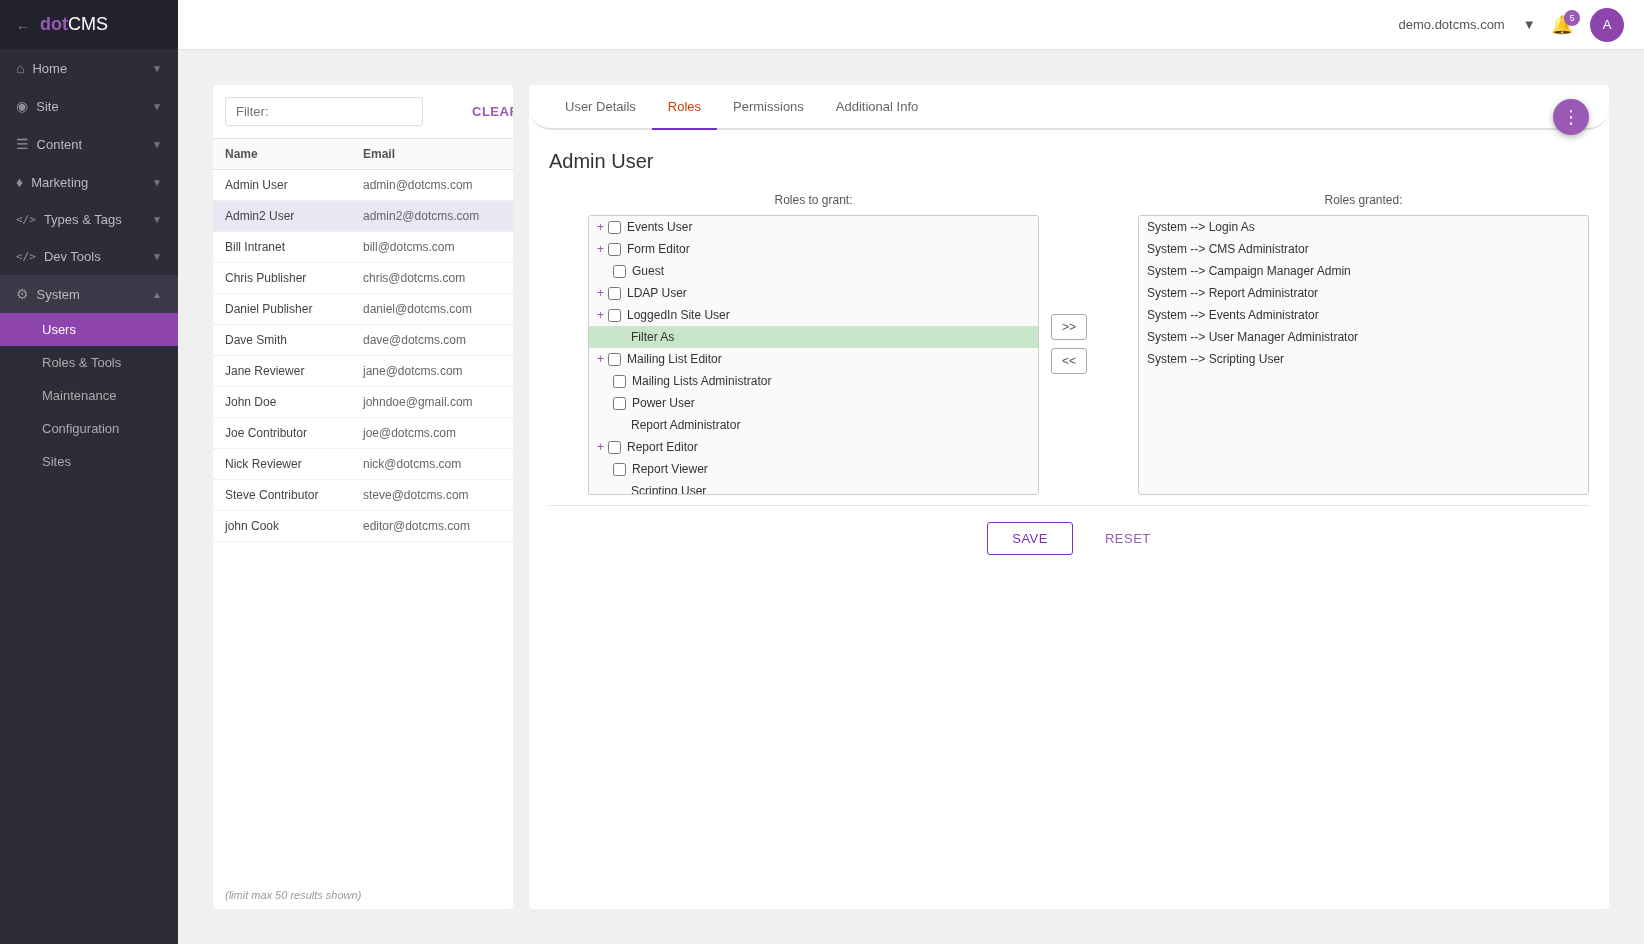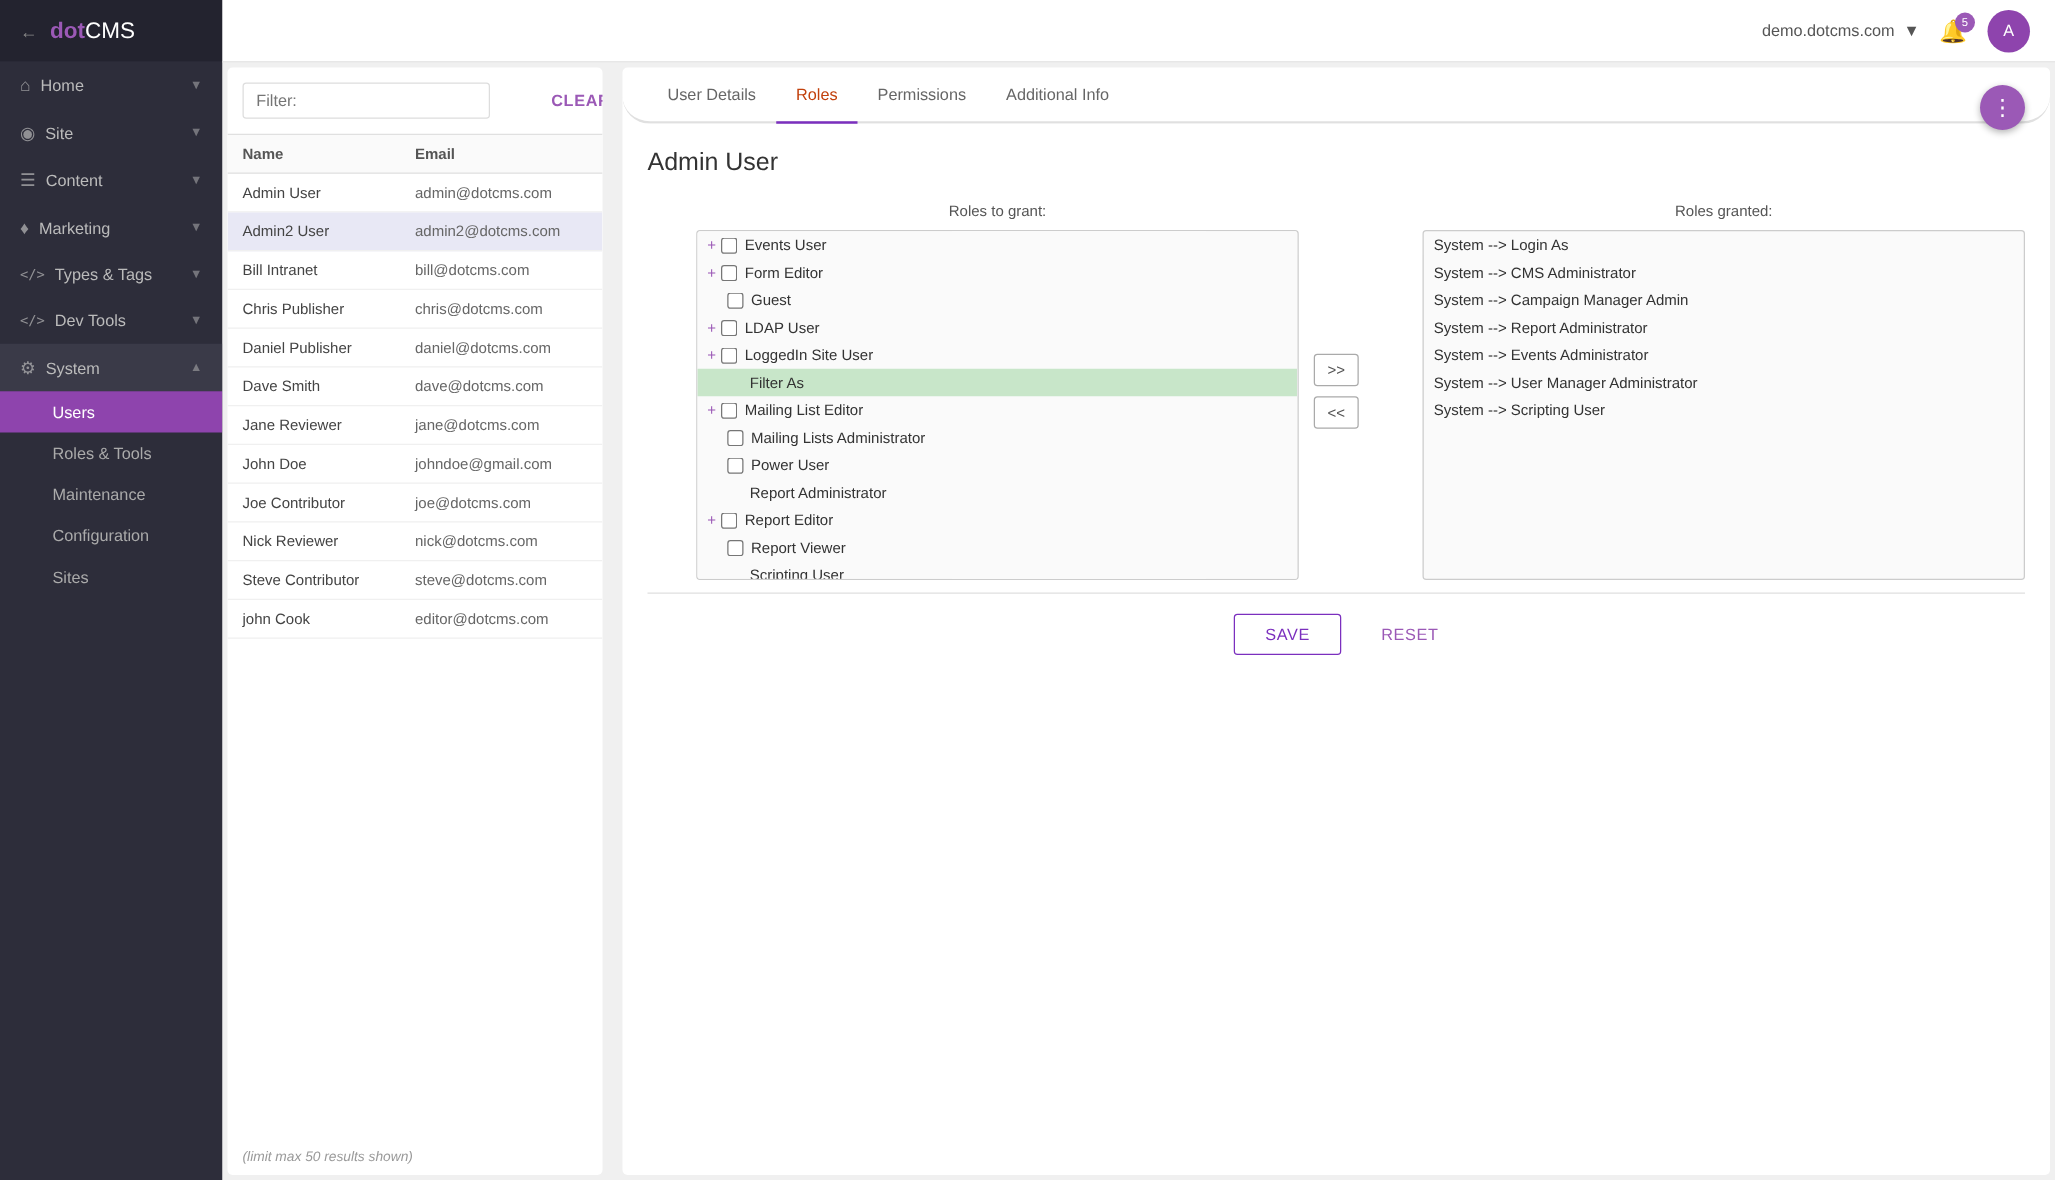--- a/index.html
+++ b/index.html
@@ -78,21 +78,21 @@
       padding: 0 20px;
       gap: 16px;
       border-bottom: 1px solid #e0e0e0;
       flex-shrink: 0;
     }
     .topbar-domain {
       color: #555;
       font-size: 13px;
       display: flex;
       align-items: flex-start;
-      gap: 7px;
+      gap: 18px;
       cursor: pointer;
     }
     .topbar-bell {
       position: relative;
       cursor: pointer;
       font-size: 18px;
       color: #555;
     }
     .bell-badge {
       position: absolute;
@@ -119,21 +119,21 @@
       color: white;
       font-size: 13px;
       cursor: pointer;
       overflow: hidden;
     }
 
     
     .content {
       flex: 1;
       display: flex;
-      padding: 4px;
+      padding: 35px;
       gap: 16px;
       overflow: hidden;
     }
 
     
     .user-list-panel {
       width: 300px;
       background: white;
       border-radius: 4px;
       flex-shrink: 0;

